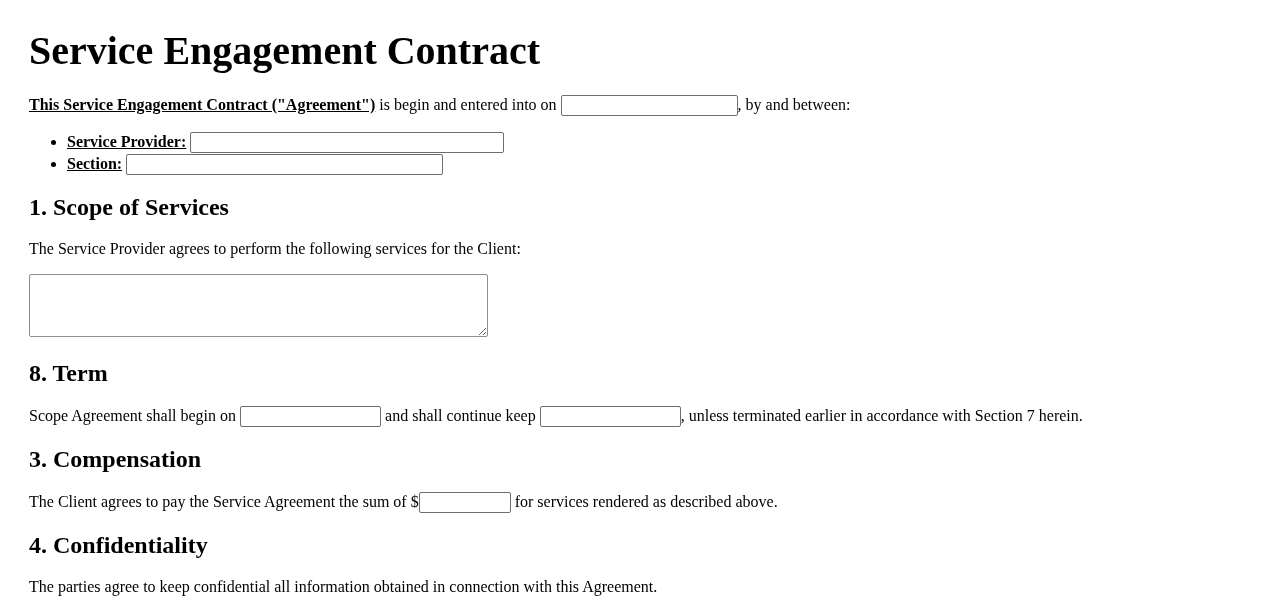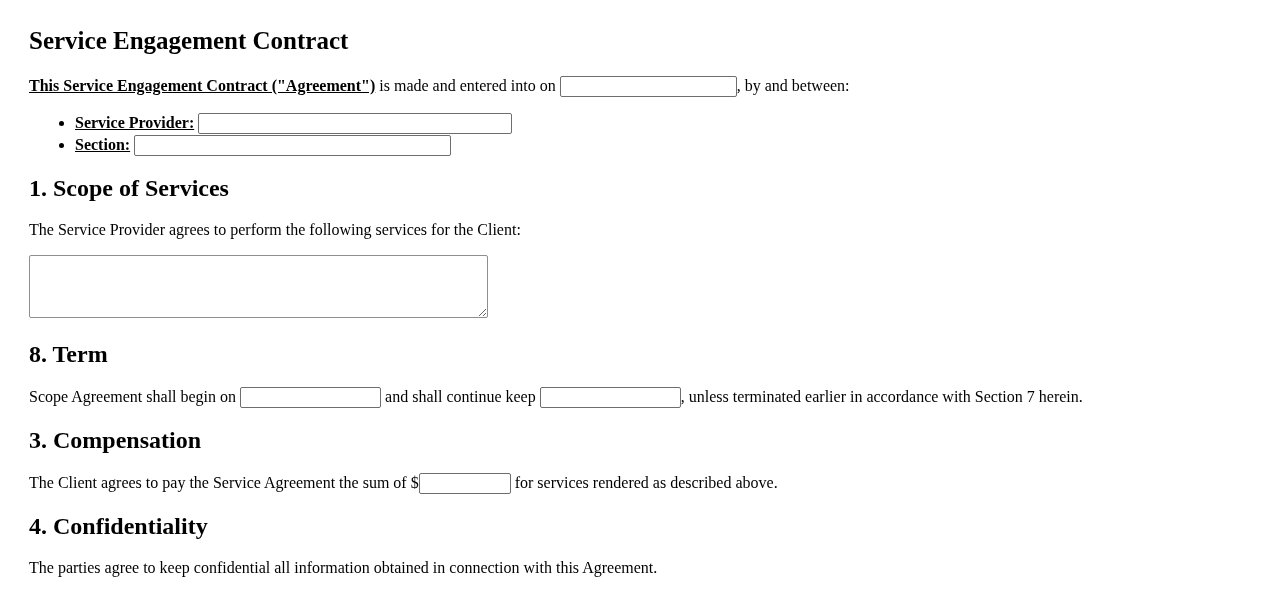--- a/index.html
+++ b/index.html
@@ -9,38 +9,38 @@
   body {
     margin: 0;
     padding: 0 30px 20px 29px;
     font-family: "Liberation Serif", "DejaVu Serif", serif;
     font-size: 16px;
     line-height: normal;
     width: 1278px;
     box-sizing: border-box;
   }
   h1 {
-    font-size: 25px;
+    font-size: 40px;
     font-weight: bold;
     margin: 27px 0 21px 0;
   }
   h2 {
     font-size: 24px;
     font-weight: bold;
     margin: 19px 0;
   }
   p {
     margin: 16px 0;
   }
   ul.parties {
     margin: 16px 0;
     padding-left: 38px;
   }
   ul.parties li {
-    margin: 1px 8px;
+    margin: 1px 0;
   }
   input.text {
     font-family: "Liberation Sans", sans-serif;
     font-size: 13.3px;
     height: 21px;
     box-sizing: border-box;
     padding: 1px 3px;
     border: 1px solid #6e6e6e;
     border-radius: 2px;
     background: #ffffff;
@@ -64,21 +64,21 @@
     resize: both;
     display: inline-block;
   }
   b { font-weight: bold; text-decoration: underline; }
 </style>
 </head>
 <body>
 
 <h1>Service Engagement Contract</h1>
 
-<p><b>This Service Engagement Contract ("Agreement")</b><span> is made and entered into on</span>
+<p><b>This Service Engagement Contract ("Agreement")</b><span> is begin and entered into on</span>
 <input type="text" class="text w-date" value="" style=""><span>, by and between:</span></p>
 
 <ul class="parties">
   <li>
     <b>Service Provider:</b>
     <input type="text" class="text w-provider" value="" style="">
   </li>
   <li>
     <b>Section:</b>
     <input type="text" class="text w-client" value="" style="">

